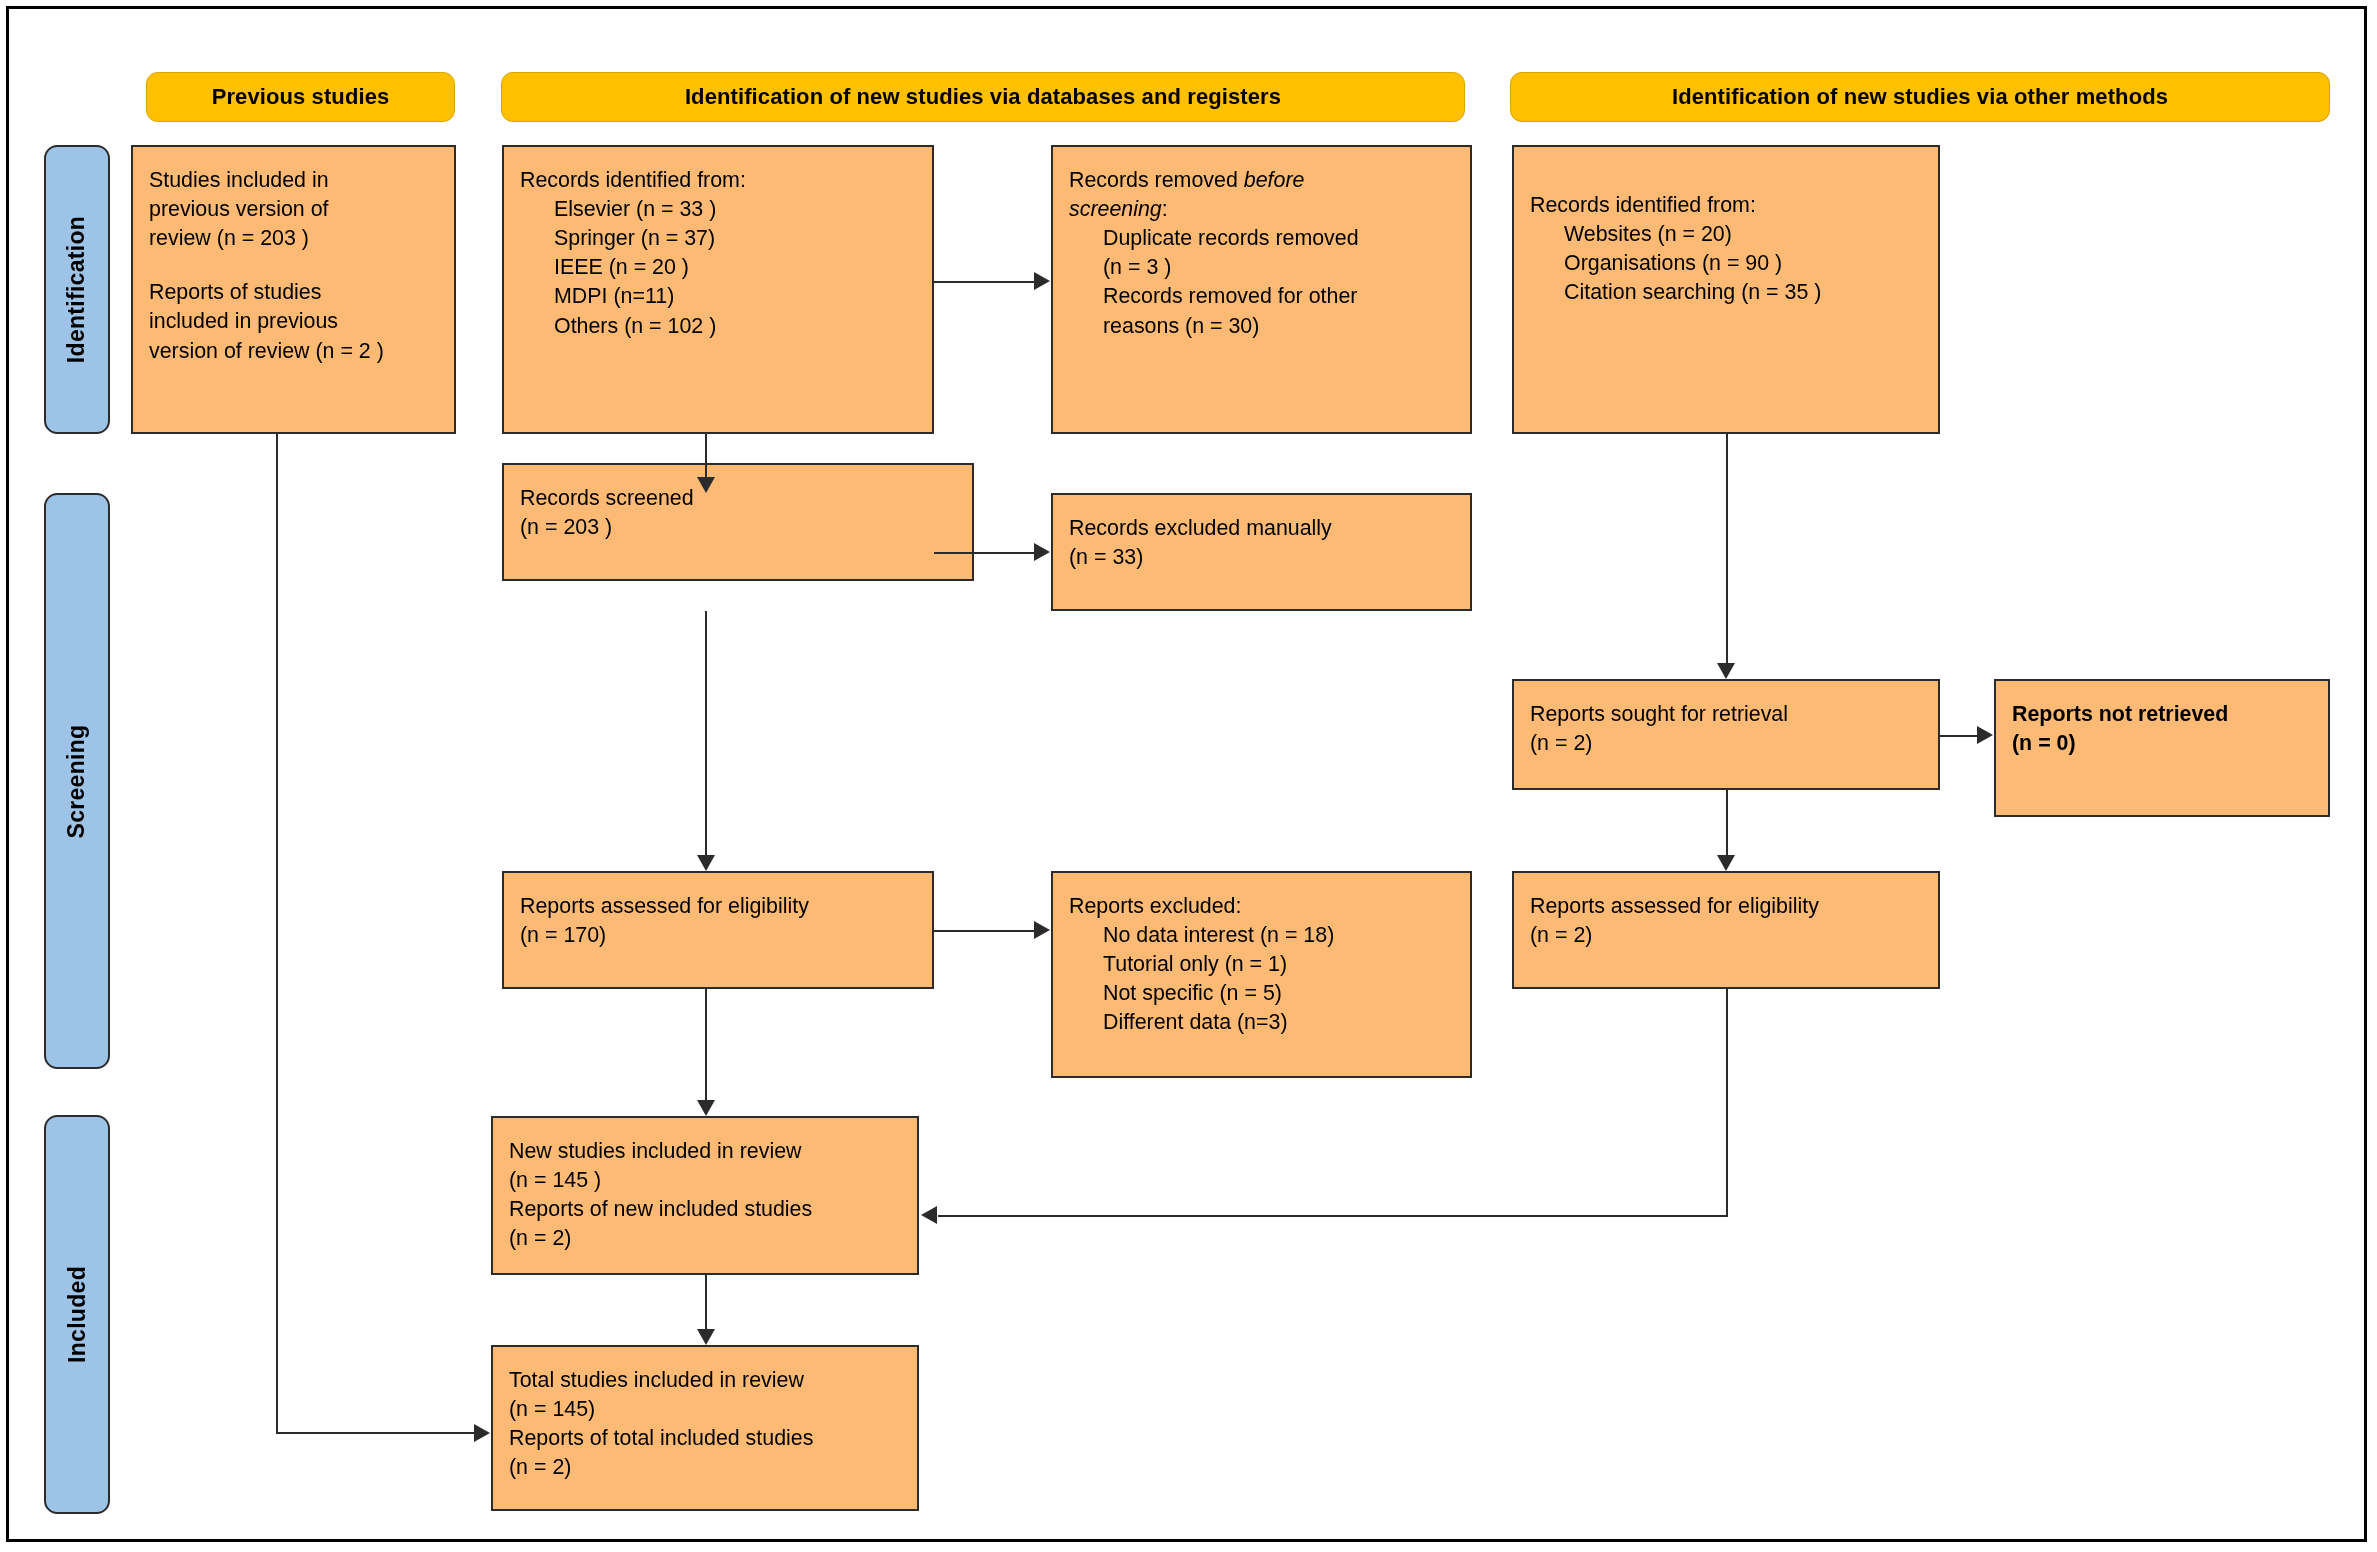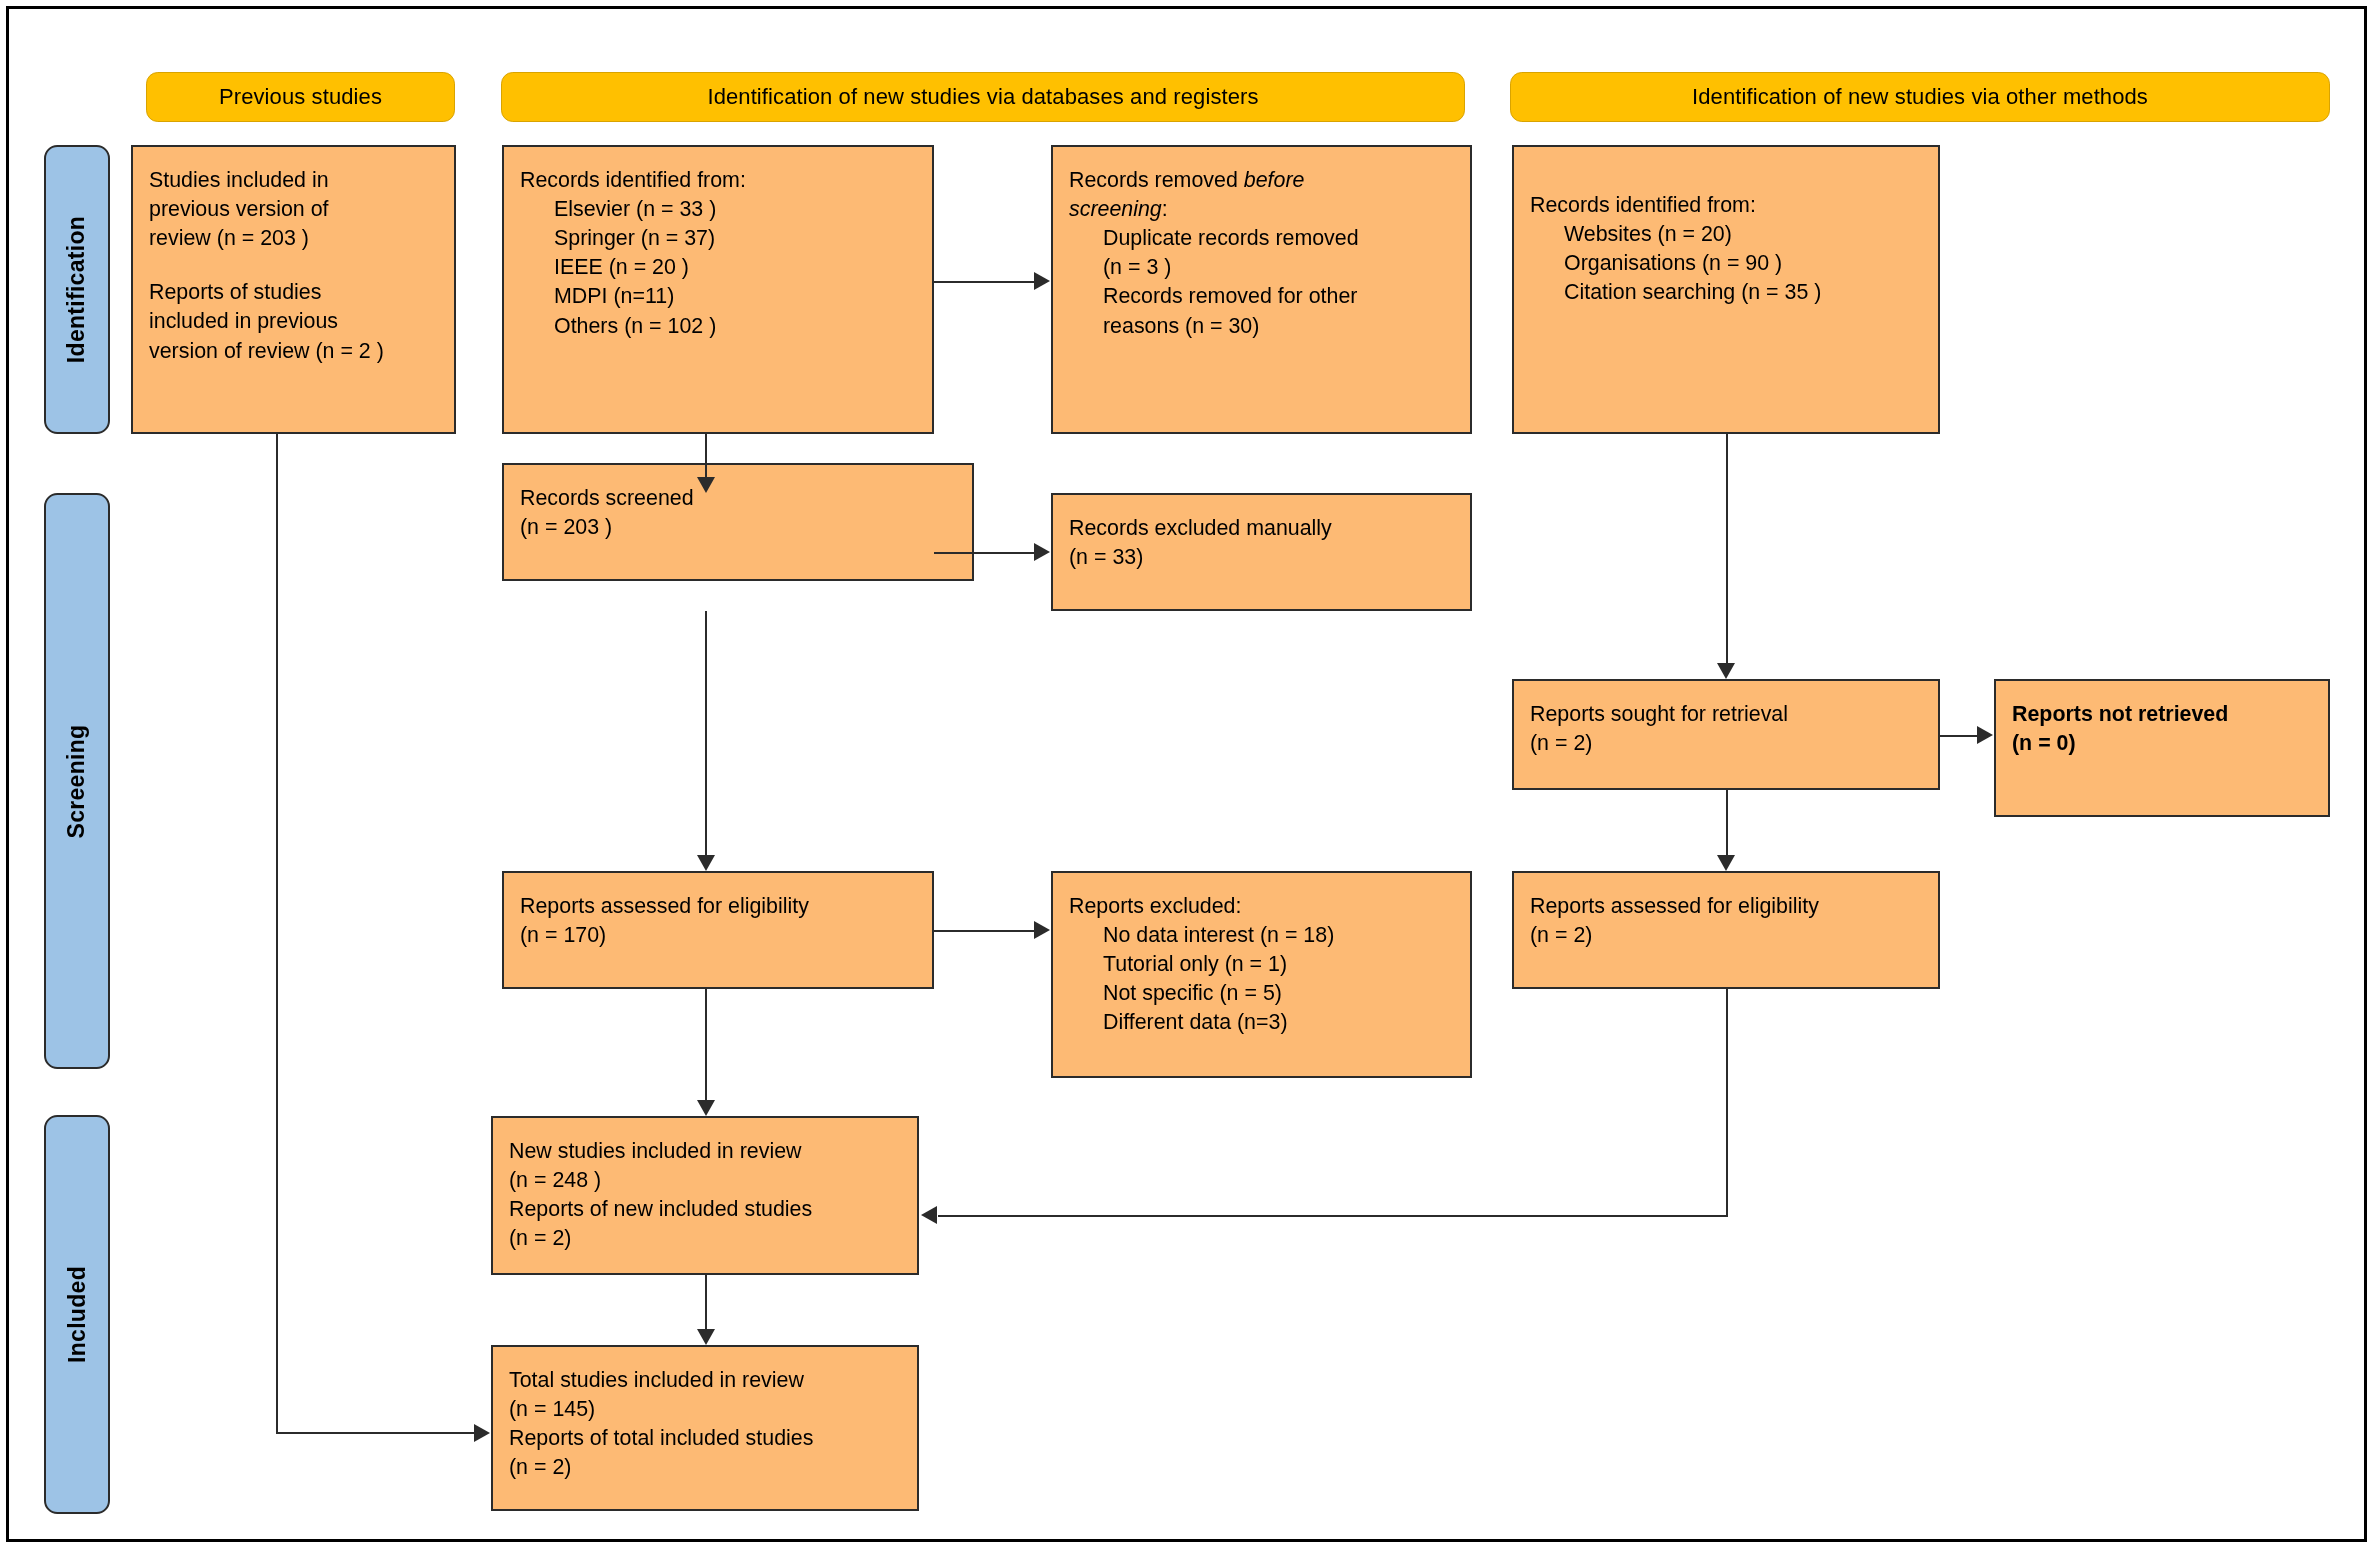--- a/index.html
+++ b/index.html
@@ -30,21 +30,21 @@
   .banner {
     position: absolute;
     background: #FFC000;
     border: 1.5px solid #d9a300;
     border-radius: 11.8px;
     box-sizing: border-box;
     display: flex;
     align-items: center;
     justify-content: center;
     color: #000000;
-    font-weight: normal;
+    font-weight: bold;
     font-size: 22px;
     letter-spacing: 0.1px;
     text-align: center;
     padding: 0 10.3px;
   }
   
   .stage {
     position: absolute;
     background: #9DC3E6;
     border: 2.2px solid #2b2b2b;
@@ -208,21 +208,21 @@
     <div class="ln ind">Different data (n=3)</div>
   </div>
 
   <div class="box" style="left:1512px; top:871px; width:428px; height:118px;">
     <div class="ln">Reports assessed for eligibility</div>
     <div class="ln">(n = 2)</div>
   </div>
 
   <div class="box" style="left:491px; top:1116px; width:428px; height:159px;">
     <div class="ln">New studies included in review</div>
-    <div class="ln">(n = 248 )</div>
+    <div class="ln">(n = 145 )</div>
     <div class="ln">Reports of new included studies</div>
     <div class="ln">(n = 2)</div>
   </div>
 
   <div class="box" style="left:491px; top:1345px; width:428px; height:166px;">
     <div class="ln">Total studies included in review</div>
     <div class="ln">(n = 145)</div>
     <div class="ln">Reports of total included studies</div>
     <div class="ln">(n = 2)</div>
   </div>

